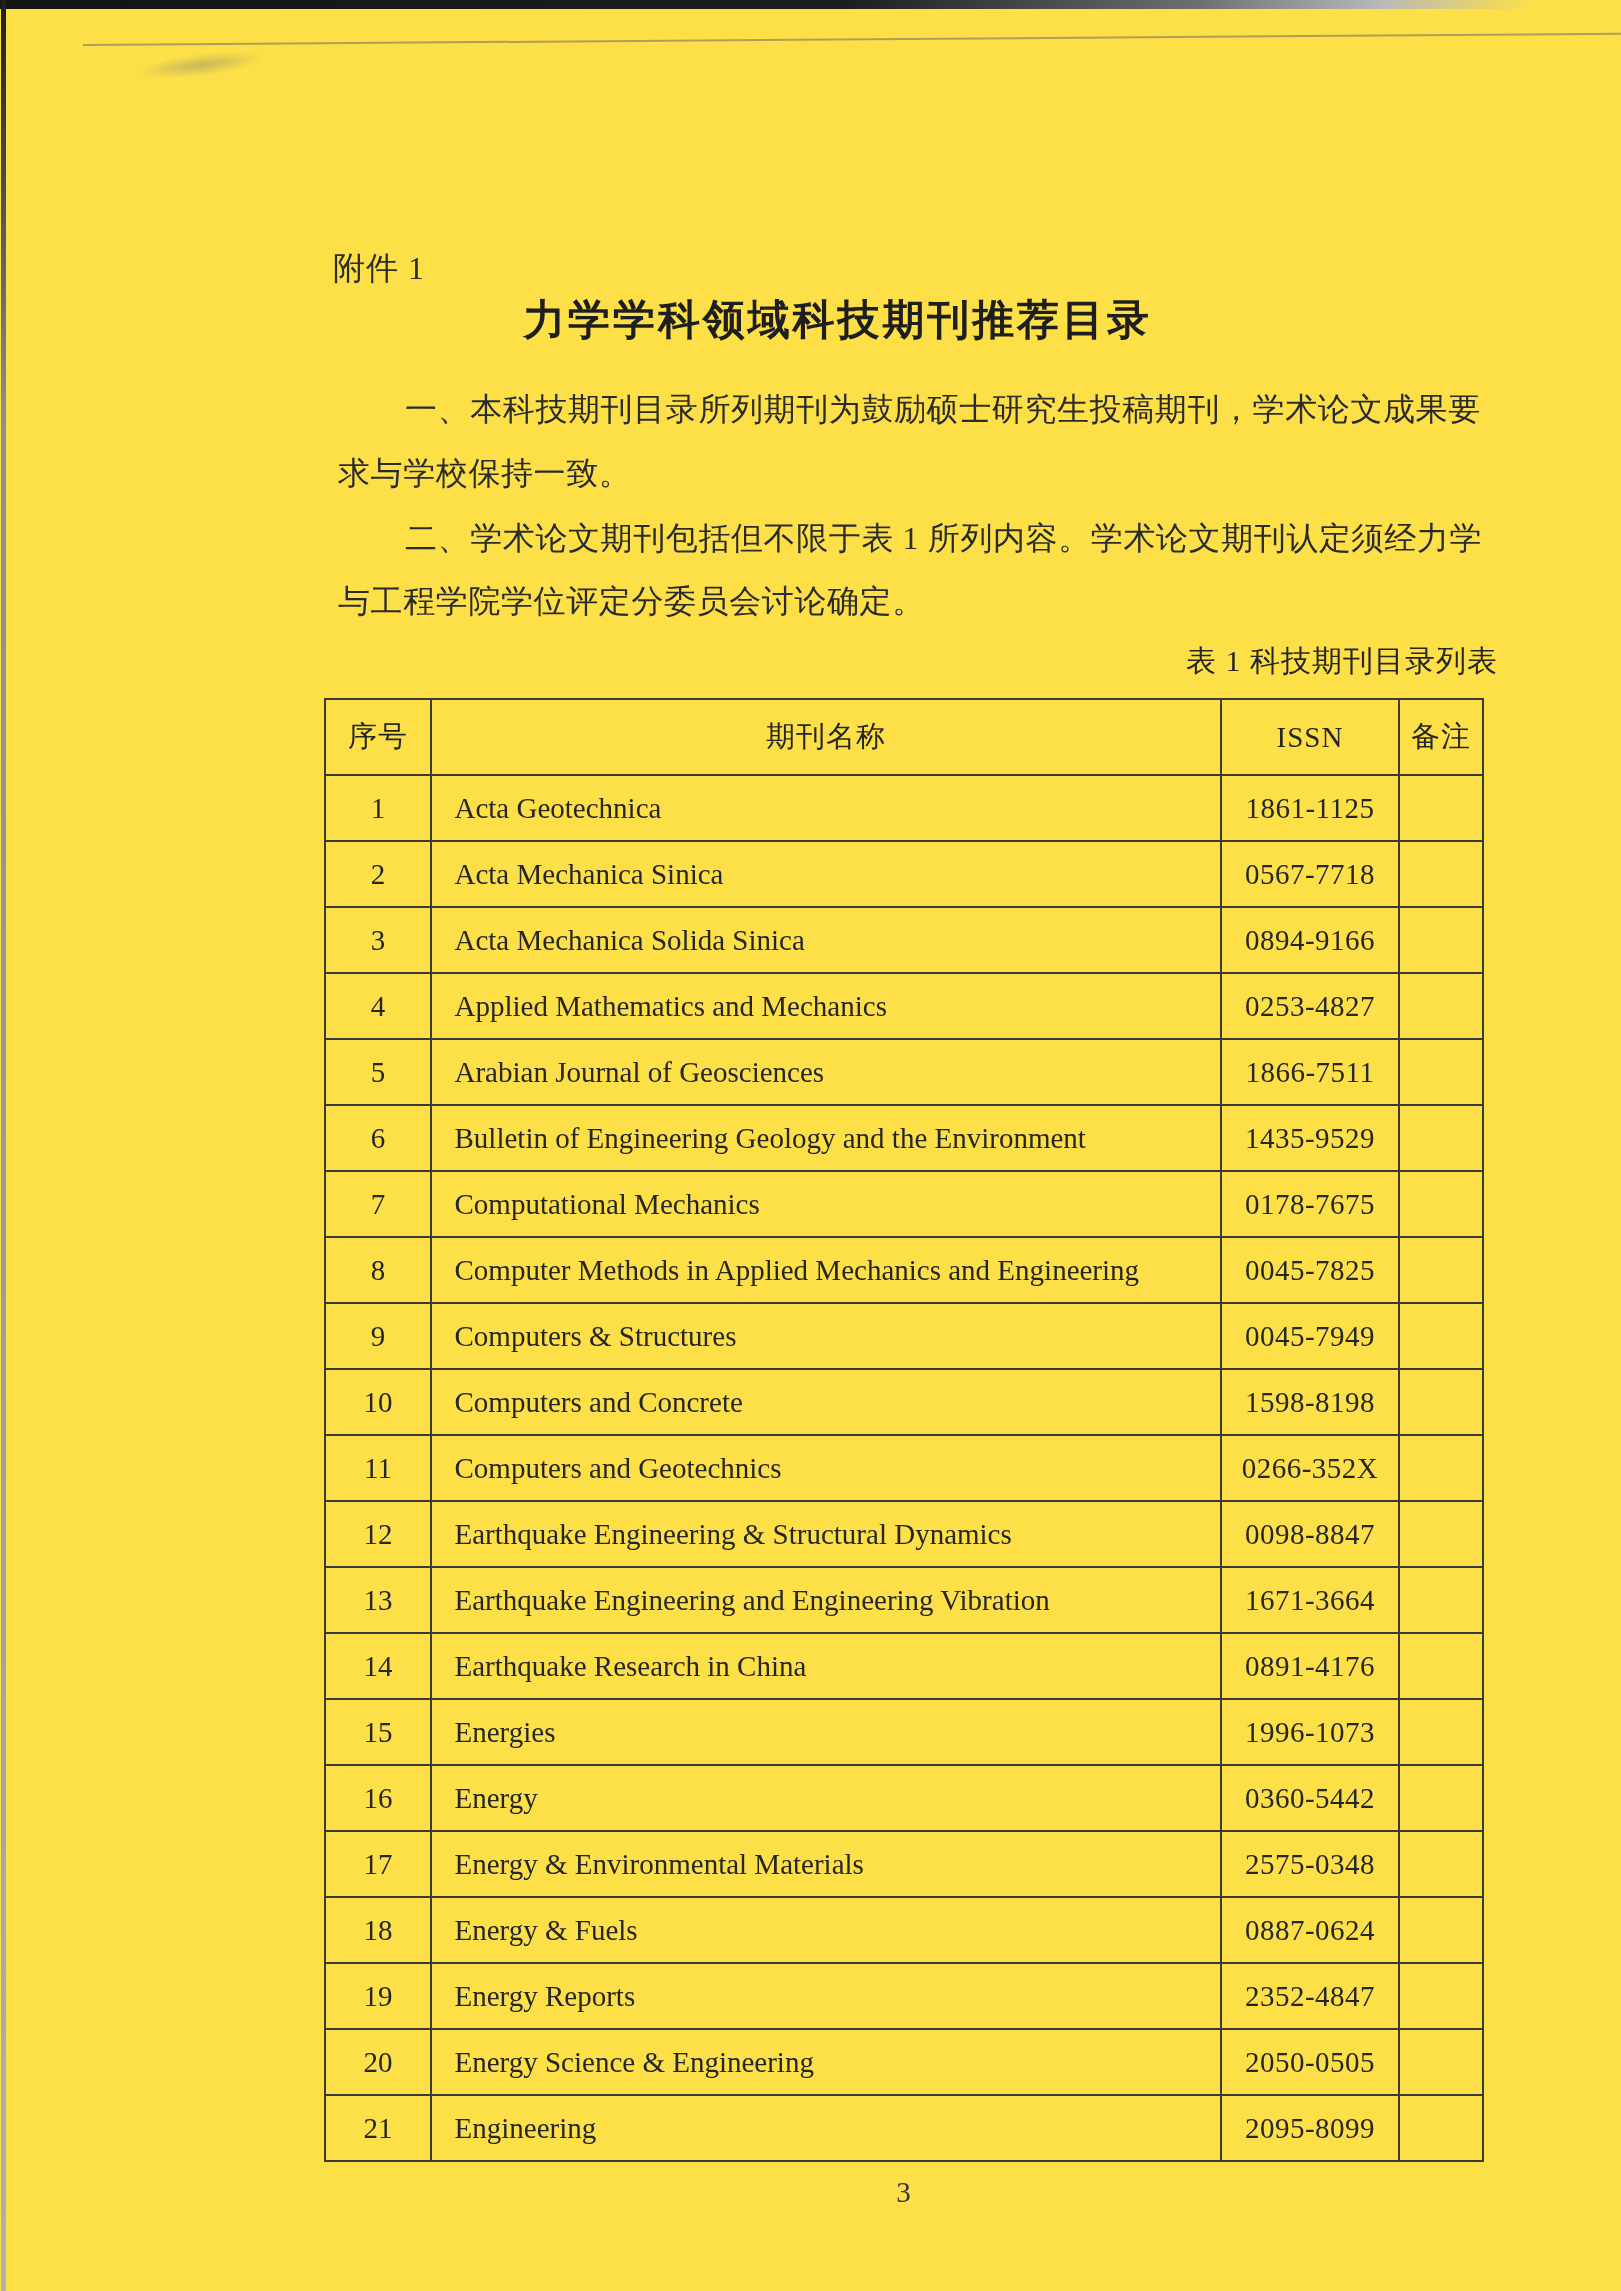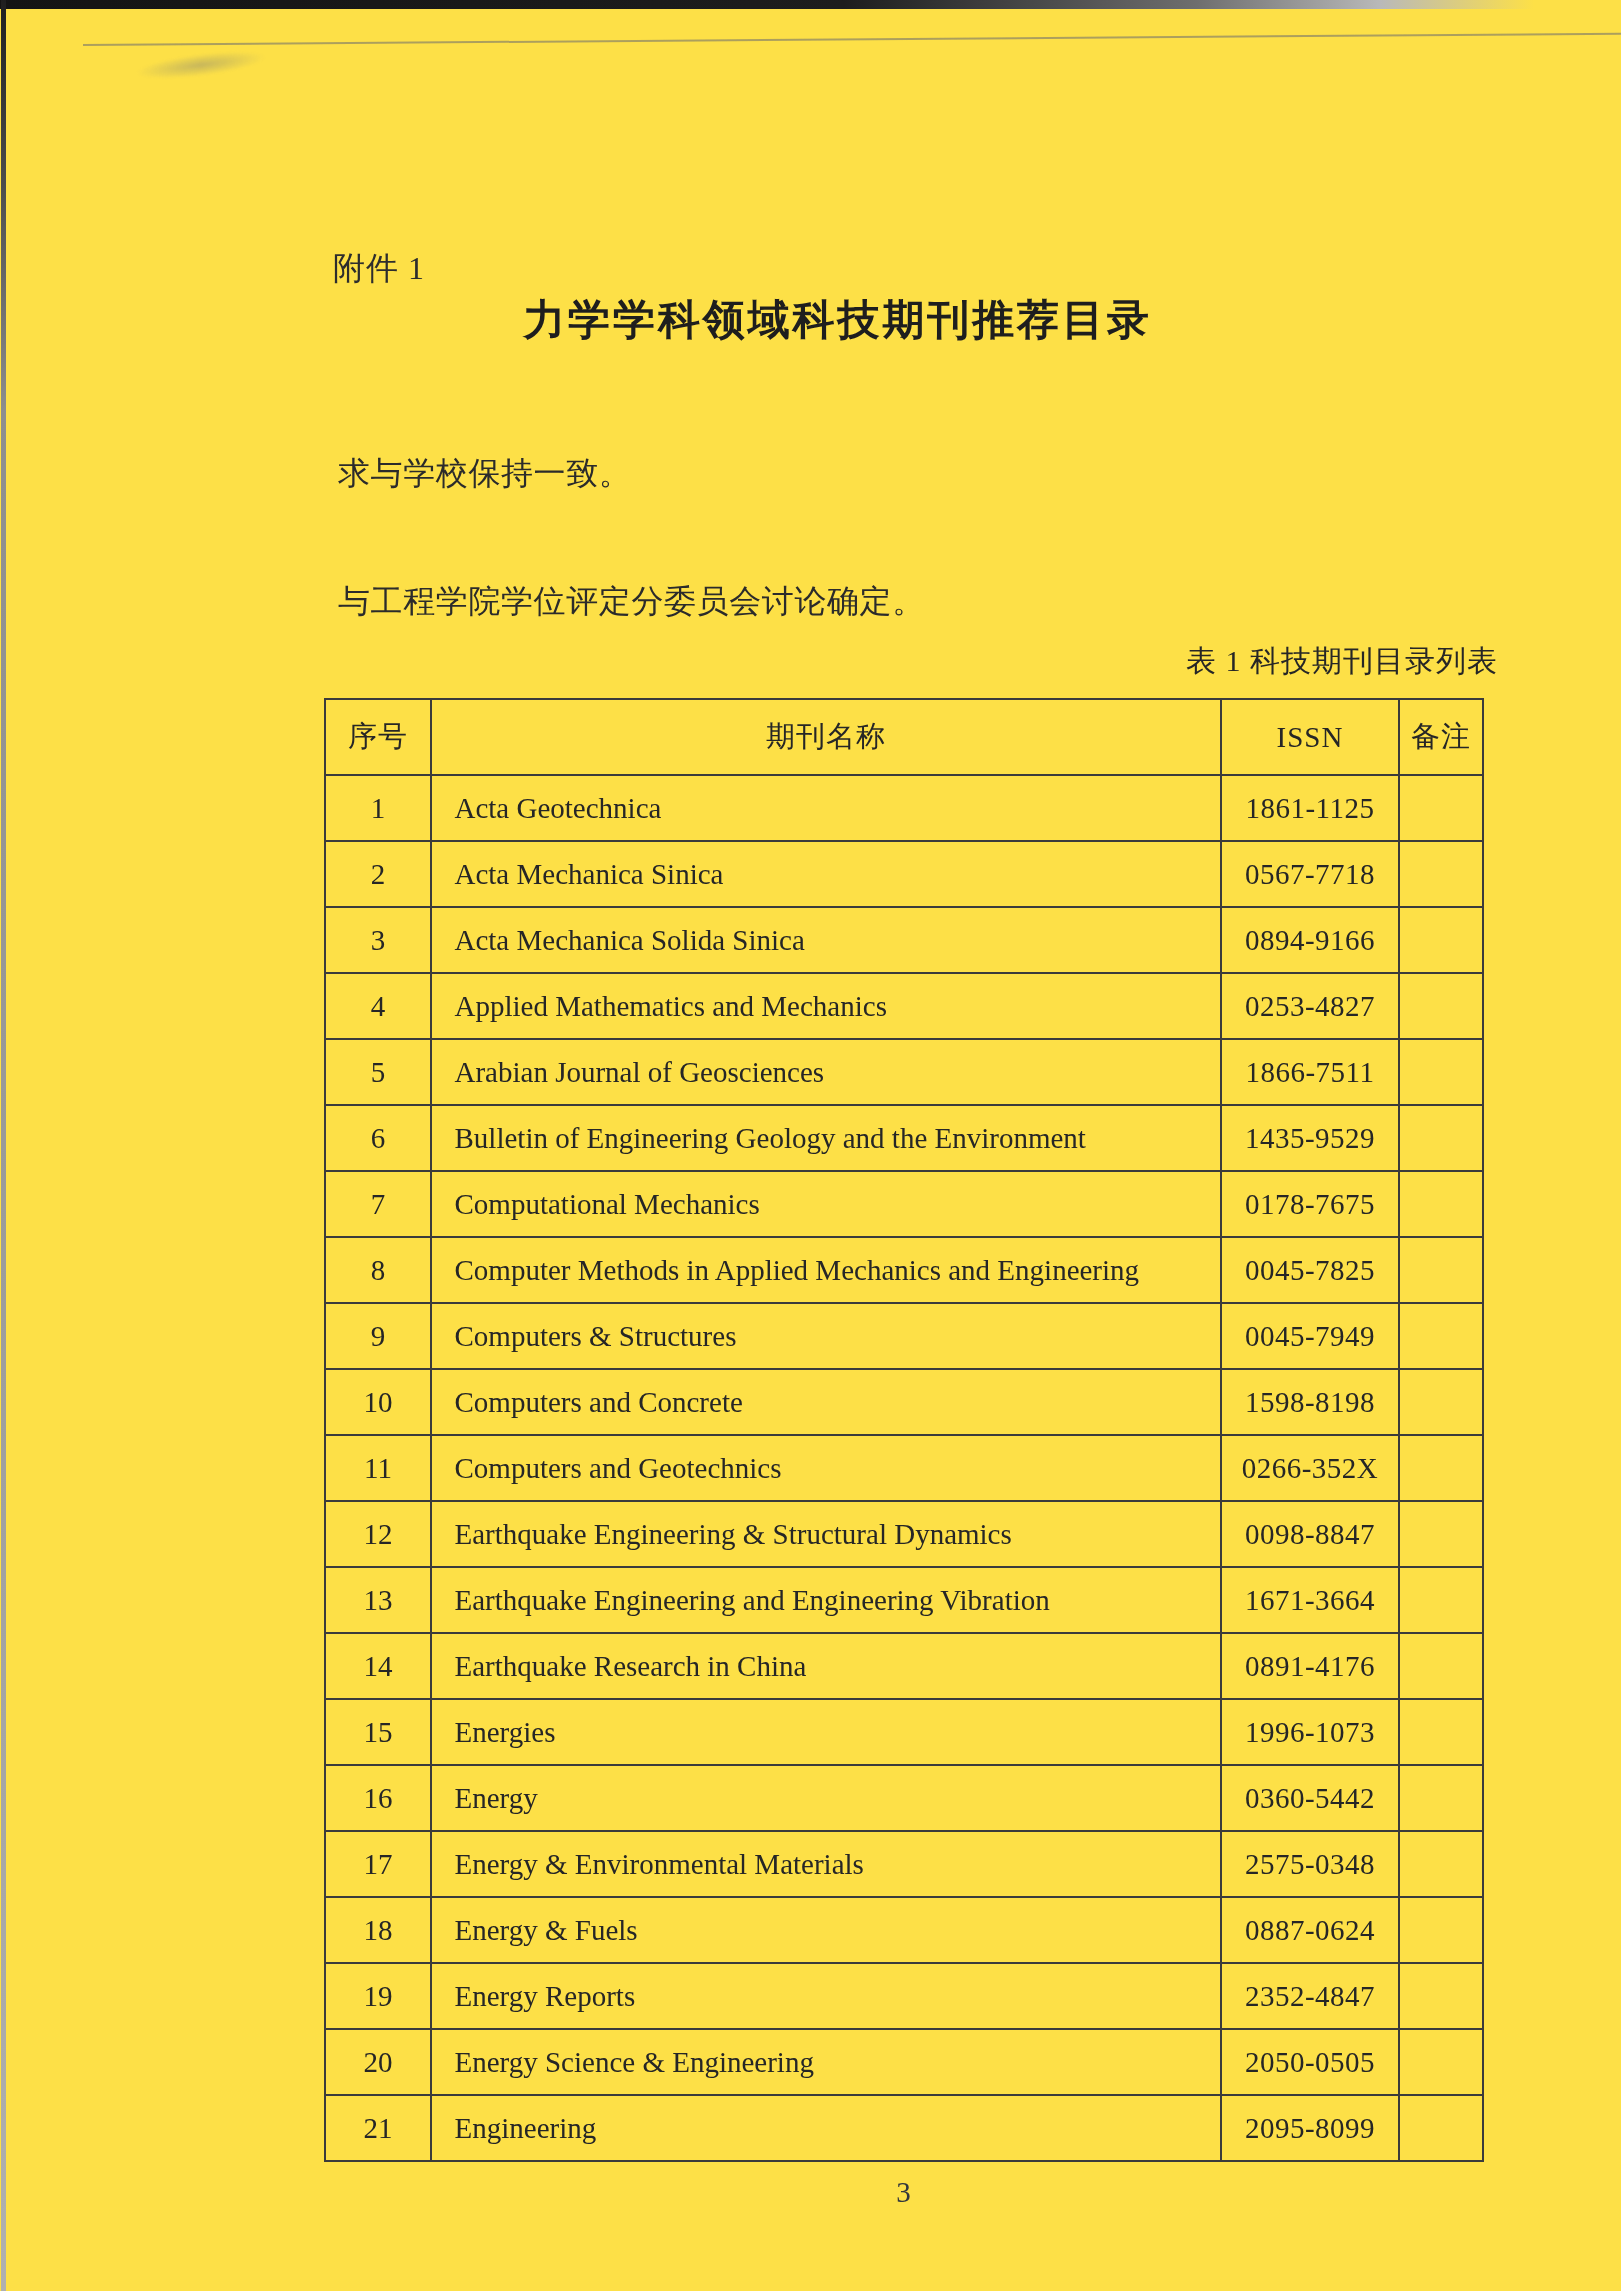--- a/index.html
+++ b/index.html
@@ -93,21 +93,23 @@
 
   <div class="top-band"></div>
   <div class="left-strip"></div>
   <div class="diagonal-line"></div>
   <div class="smudge"></div>
 
   <div class="attachment-label">附件 1</div>
 
   <h1 class="doc-title">力学学科领域科技期刊推荐目录</h1>
 
+  <p class="body-line l-p1a">一、本科技期刊目录所列期刊为鼓励硕士研究生投稿期刊，学术论文成果要</p>
   <p class="body-line l-p1b">求与学校保持一致。</p>
+  <p class="body-line l-p2a">二、学术论文期刊包括但不限于表 1 所列内容。学术论文期刊认定须经力学</p>
   <p class="body-line l-p2b">与工程学院学位评定分委员会讨论确定。</p>
 
   <div class="table-caption">表 1  科技期刊目录列表</div>
 
   <table class="journal-table">
     <colgroup>
       <col style="width:106px">
       <col style="width:790px">
       <col style="width:178px">
       <col style="width:84px">

